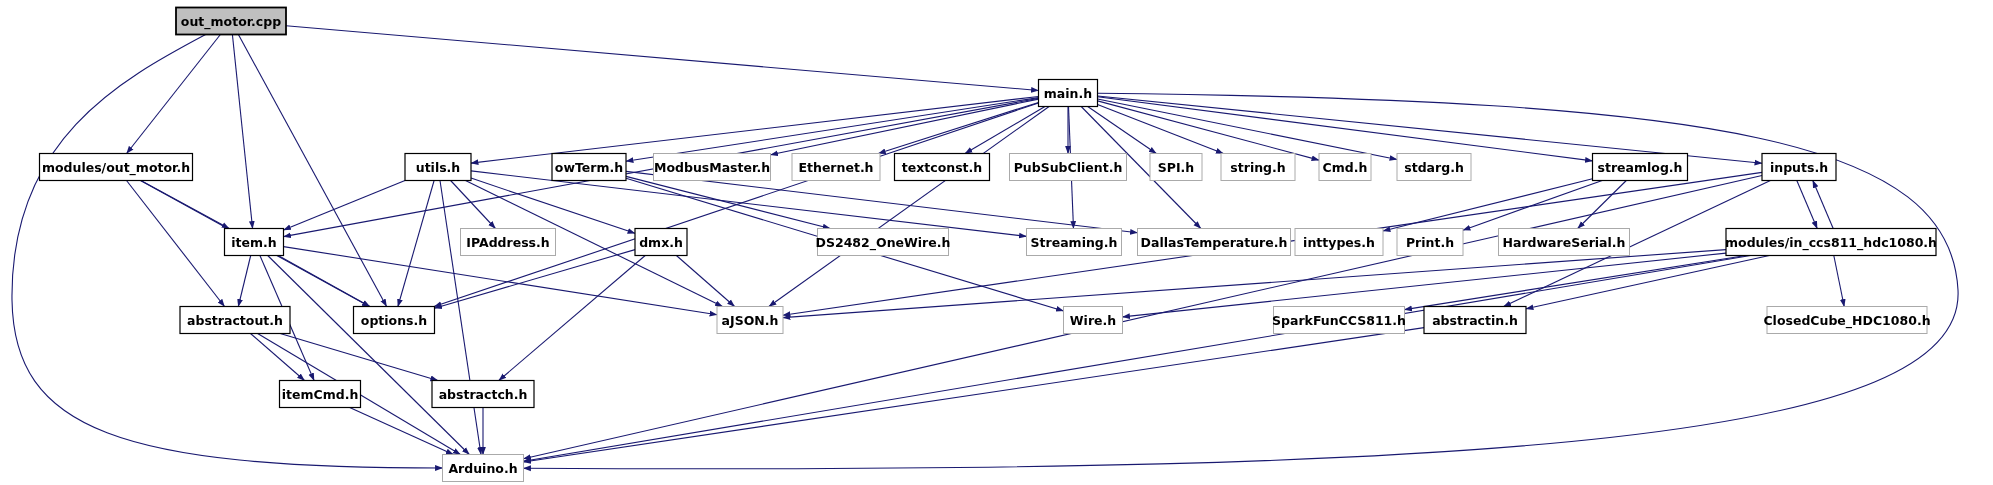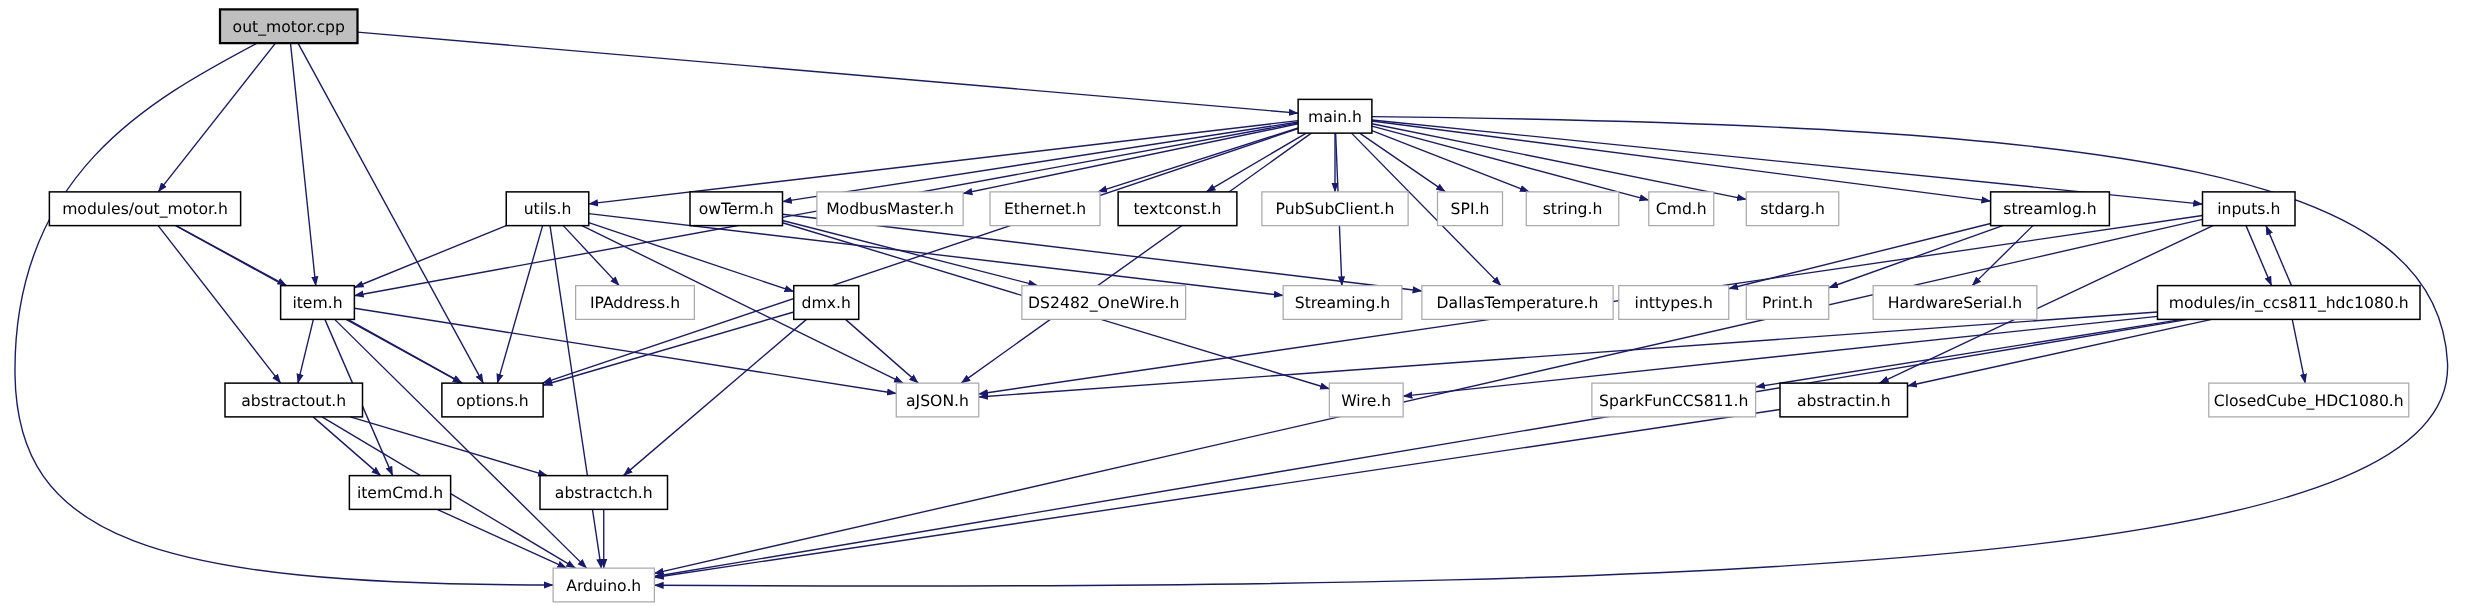--- a/index.html
+++ b/index.html
@@ -7,20 +7,21 @@
     padding: 0;
     background: #ffffff;
     font-family: "DejaVu Sans", "Liberation Sans", sans-serif;
   }
   .graph-wrap {
     position: relative;
     width: 1993px;
     height: 485px;
     background: #ffffff;
     overflow: hidden;
+    font-weight: bold;
   }
   svg text {
     font-family: "DejaVu Sans", "Liberation Sans", sans-serif;
     font-size: 12.5px;
   }
 </style>
 </head>
 <body>
 
 <div class="graph-wrap">

